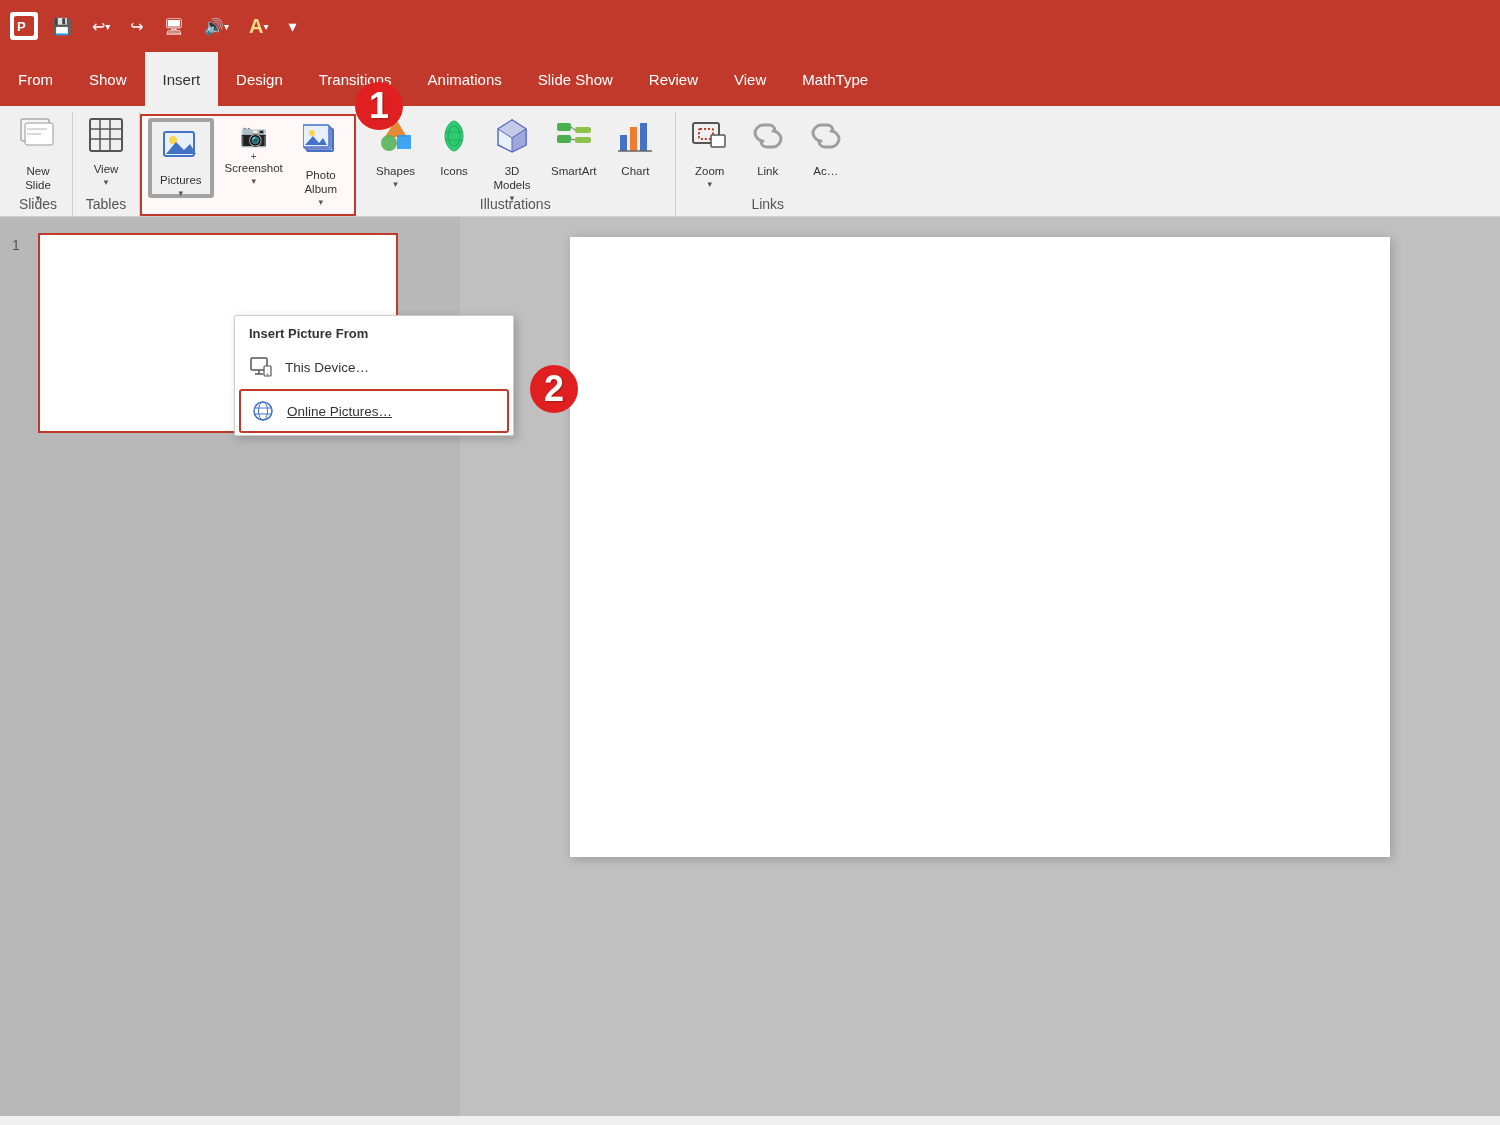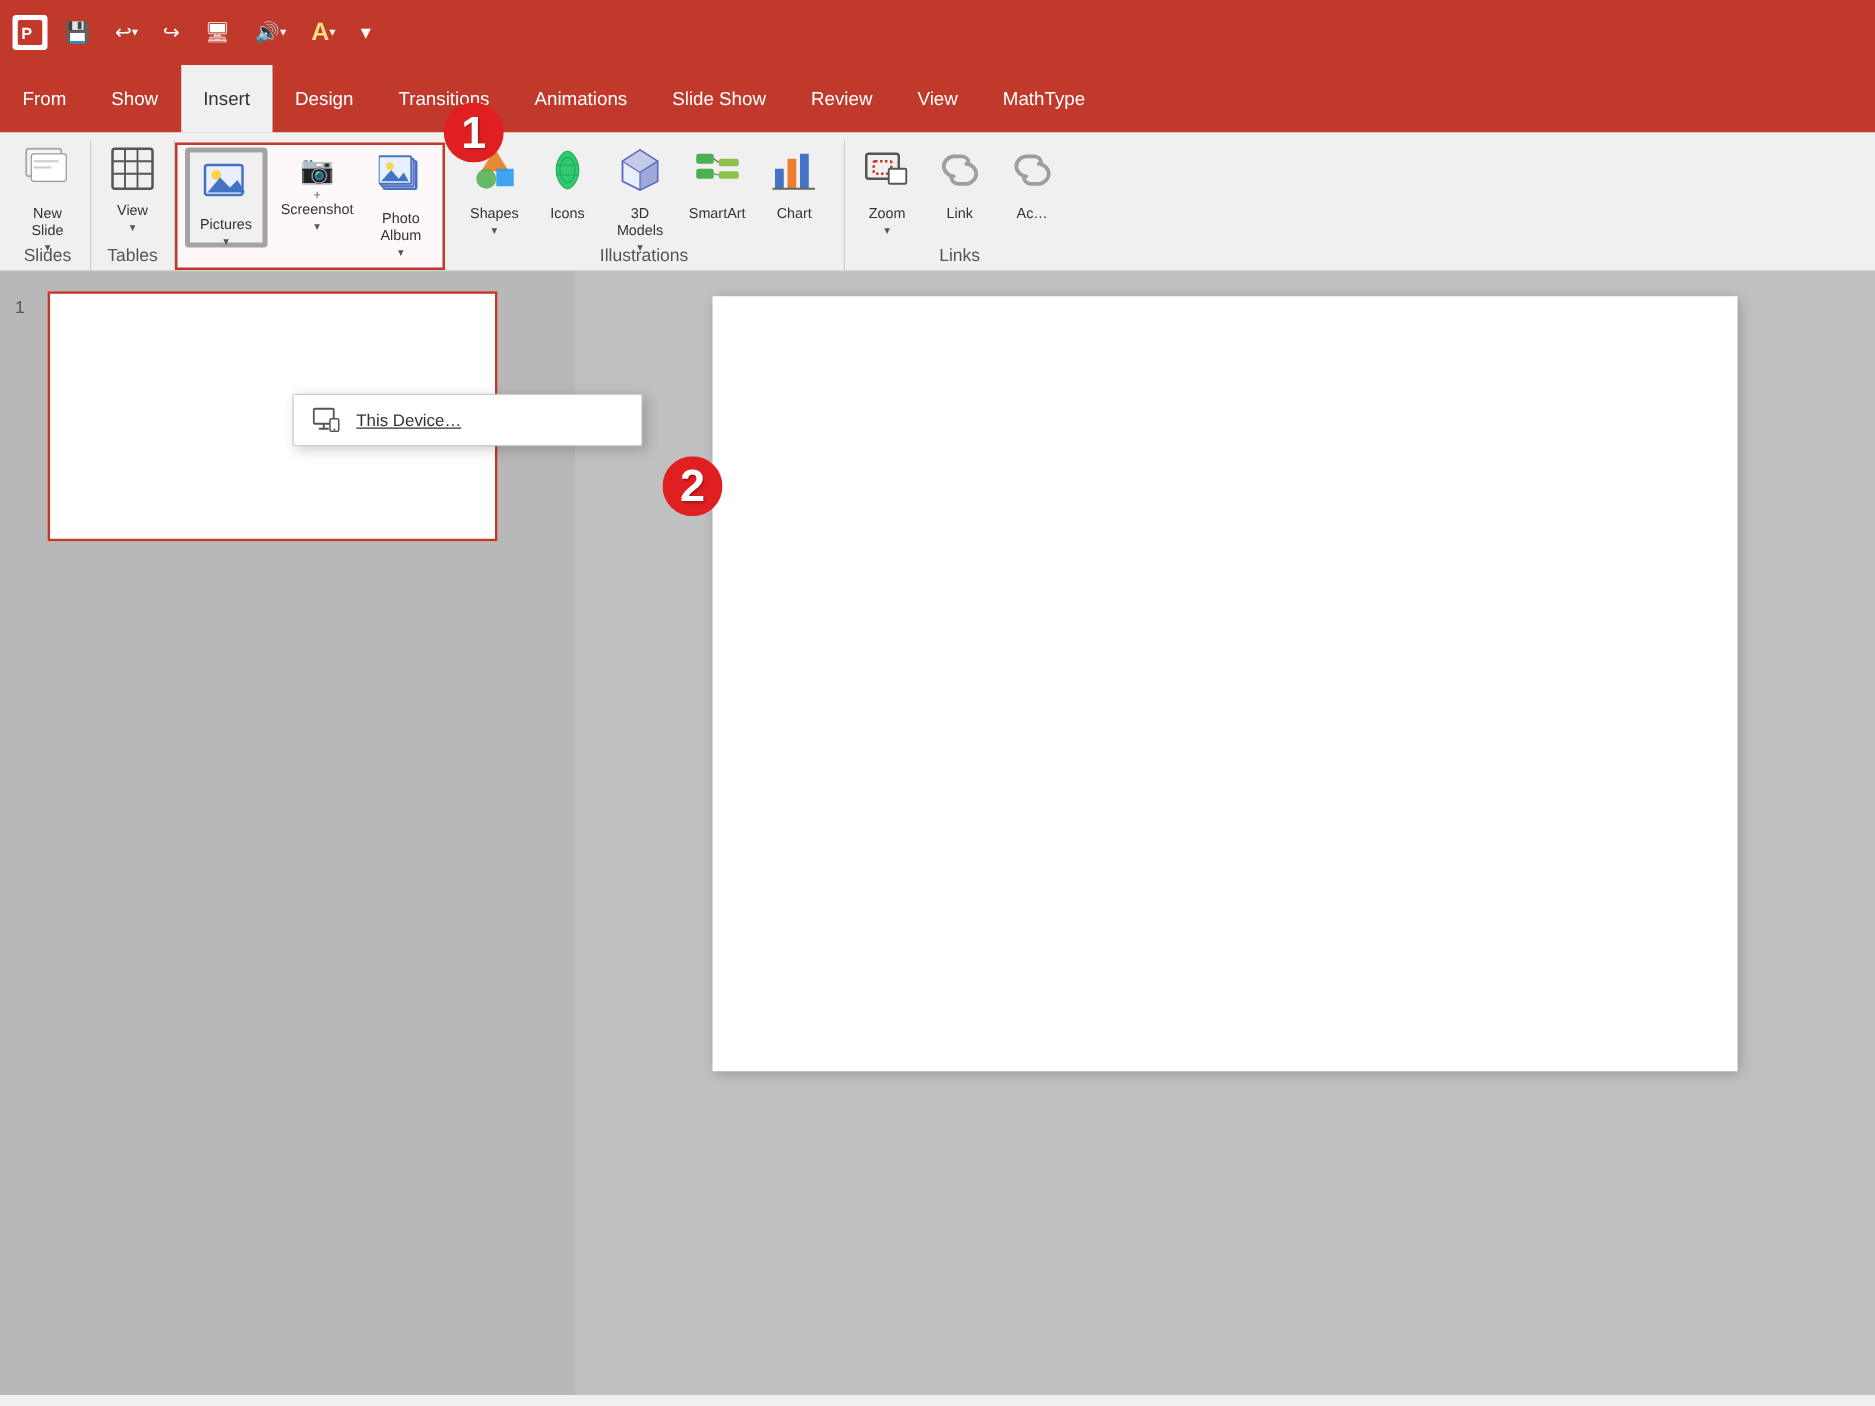--- a/index.html
+++ b/index.html
@@ -473,31 +473,43 @@
           <div class="btn-label">Ac…</div>
         </button>
       </div>
       <div class="ribbon-group-label">Links</div>
     </div>
 
   </div>
 </div>
 
 <div class="dropdown-menu">
+  <div class="dropdown-header">Insert Picture From</div>
   <div class="dropdown-item">
     <span class="dropdown-item-icon">
       <svg width="22" height="22" viewBox="0 0 22 22">
         <rect x="1" y="2" width="16" height="12" rx="1" fill="none" stroke="#555" stroke-width="1.5"></rect>
         <line x1="9" y1="14" x2="9" y2="18" stroke="#555" stroke-width="1.5"></line>
         <line x1="5" y1="18" x2="13" y2="18" stroke="#555" stroke-width="1.5"></line>
         <rect x="14" y="10" width="7" height="10" rx="1" fill="white" stroke="#555" stroke-width="1.2"></rect>
         <circle cx="17.5" cy="18.5" r="0.8" fill="#555"></circle>
       </svg>
     </span>
-    <span style="text-decoration: underline;">This Device…</span>
+    <span style="">This Device…</span>
+  </div>
+  <div class="dropdown-item highlighted" style="border: 2px solid #c0392b; border-radius: 3px; margin: 2px 4px; padding: 8px 10px; display:flex; align-items:center; gap:12px;">
+    <span class="dropdown-item-icon">
+      <svg width="22" height="22" viewBox="0 0 22 22">
+        <circle cx="11" cy="11" r="9" fill="none" stroke="#4472c4" stroke-width="1.5"></circle>
+        <ellipse cx="11" cy="11" rx="4.5" ry="9" fill="none" stroke="#4472c4" stroke-width="1"></ellipse>
+        <line x1="2" y1="8" x2="20" y2="8" stroke="#4472c4" stroke-width="1"></line>
+        <line x1="2" y1="14" x2="20" y2="14" stroke="#4472c4" stroke-width="1"></line>
+      </svg>
+    </span>
+    <span style="text-decoration: underline;">Online Pictures…</span>
   </div>
 </div>
 
 <div class="step-badge" style="position:fixed; top:365px; left:530px; font-size:36px;">2</div>
 
 <div class="main-area">
 
   <div class="slide-panel">
     <div class="slide-thumb-container">
       <span class="slide-number">1</span>

